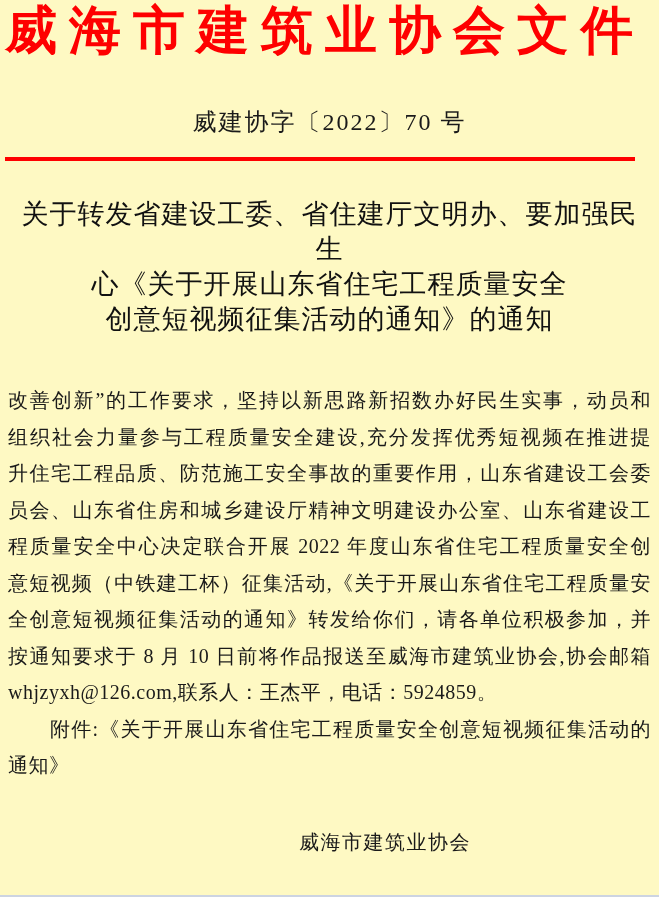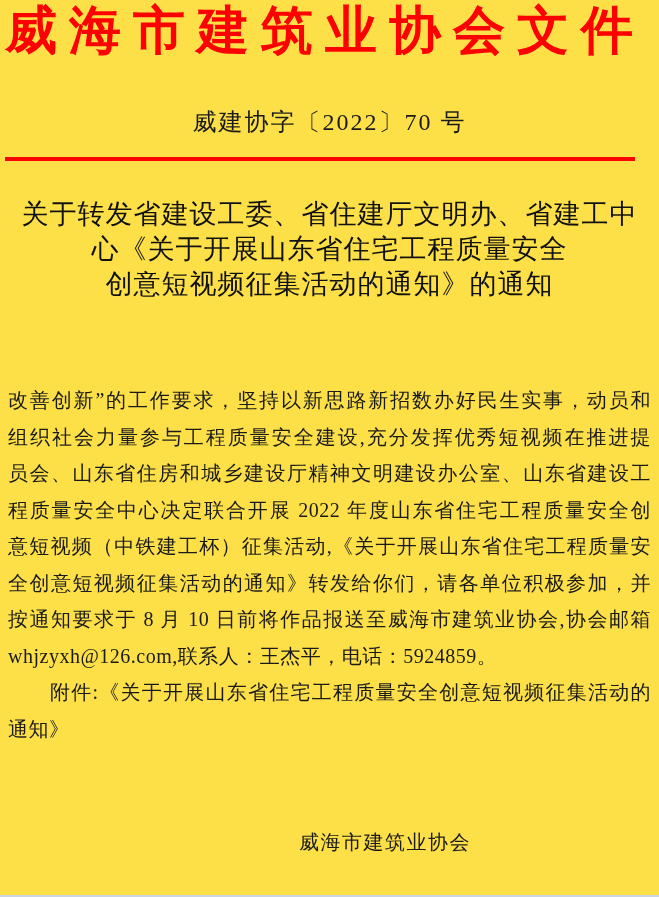--- a/index.html
+++ b/index.html
@@ -1,21 +1,21 @@
 <!DOCTYPE html>
 <html><head>
 <meta charset="utf-8">
 <style>
   html, body { margin: 0; padding: 0; background: #ffffff; }
   .page {
     position: relative;
     width: 659px;
     height: 897px;
     margin: 0;
-    background: #fde047;
+    background: #fef9c3;
     font-family: "Liberation Serif", "DejaVu Serif", serif;
     color: #1a1a1a;
     overflow: hidden;
     box-sizing: border-box;
   }
   .red-header {
     position: absolute;
     top: 0px;
     left: 5px;
     width: 648px;
@@ -102,29 +102,30 @@
 
 <div class="page">
 
   <div class="red-header">威海市建筑业协会文件</div>
 
   <div class="doc-number">威建协字〔2022〕70 号</div>
 
   <div class="red-line"></div>
 
   <div class="doc-title">
-    <div>关于转发省建设工委、省住建厅文明办、省建工中</div>
+    <div>关于转发省建设工委、省住建厅文明办、要加强民生</div>
     <div>心《关于开展山东省住宅工程质量安全</div>
     <div>创意短视频征集活动的通知》的通知</div>
   </div>
 
 
   <div class="body-text">
     <div class="line j">改善创新”的工作要求，坚持以新思路新招数办好民生实事，动员和</div>
     <div class="line j">组织社会力量参与工程质量安全建设,充分发挥优秀短视频在推进提</div>
+    <div class="line j">升住宅工程品质、防范施工安全事故的重要作用，山东省建设工会委</div>
     <div class="line j">员会、山东省住房和城乡建设厅精神文明建设办公室、山东省建设工</div>
     <div class="line j">程质量安全中心决定联合开展 2022 年度山东省住宅工程质量安全创</div>
     <div class="line j">意短视频（中铁建工杯）征集活动,《关于开展山东省住宅工程质量安</div>
     <div class="line j">全创意短视频征集活动的通知》转发给你们，请各单位积极参加，并</div>
     <div class="line j">按通知要求于 8 月 10 日前将作品报送至威海市建筑业协会,协会邮箱</div>
     <div class="line">whjzyxh@126.com,联系人：王杰平，电话：5924859。</div>
     <div class="line j indent">附件:《关于开展山东省住宅工程质量安全创意短视频征集活动的</div>
     <div class="line">通知》</div>
   </div>
 

